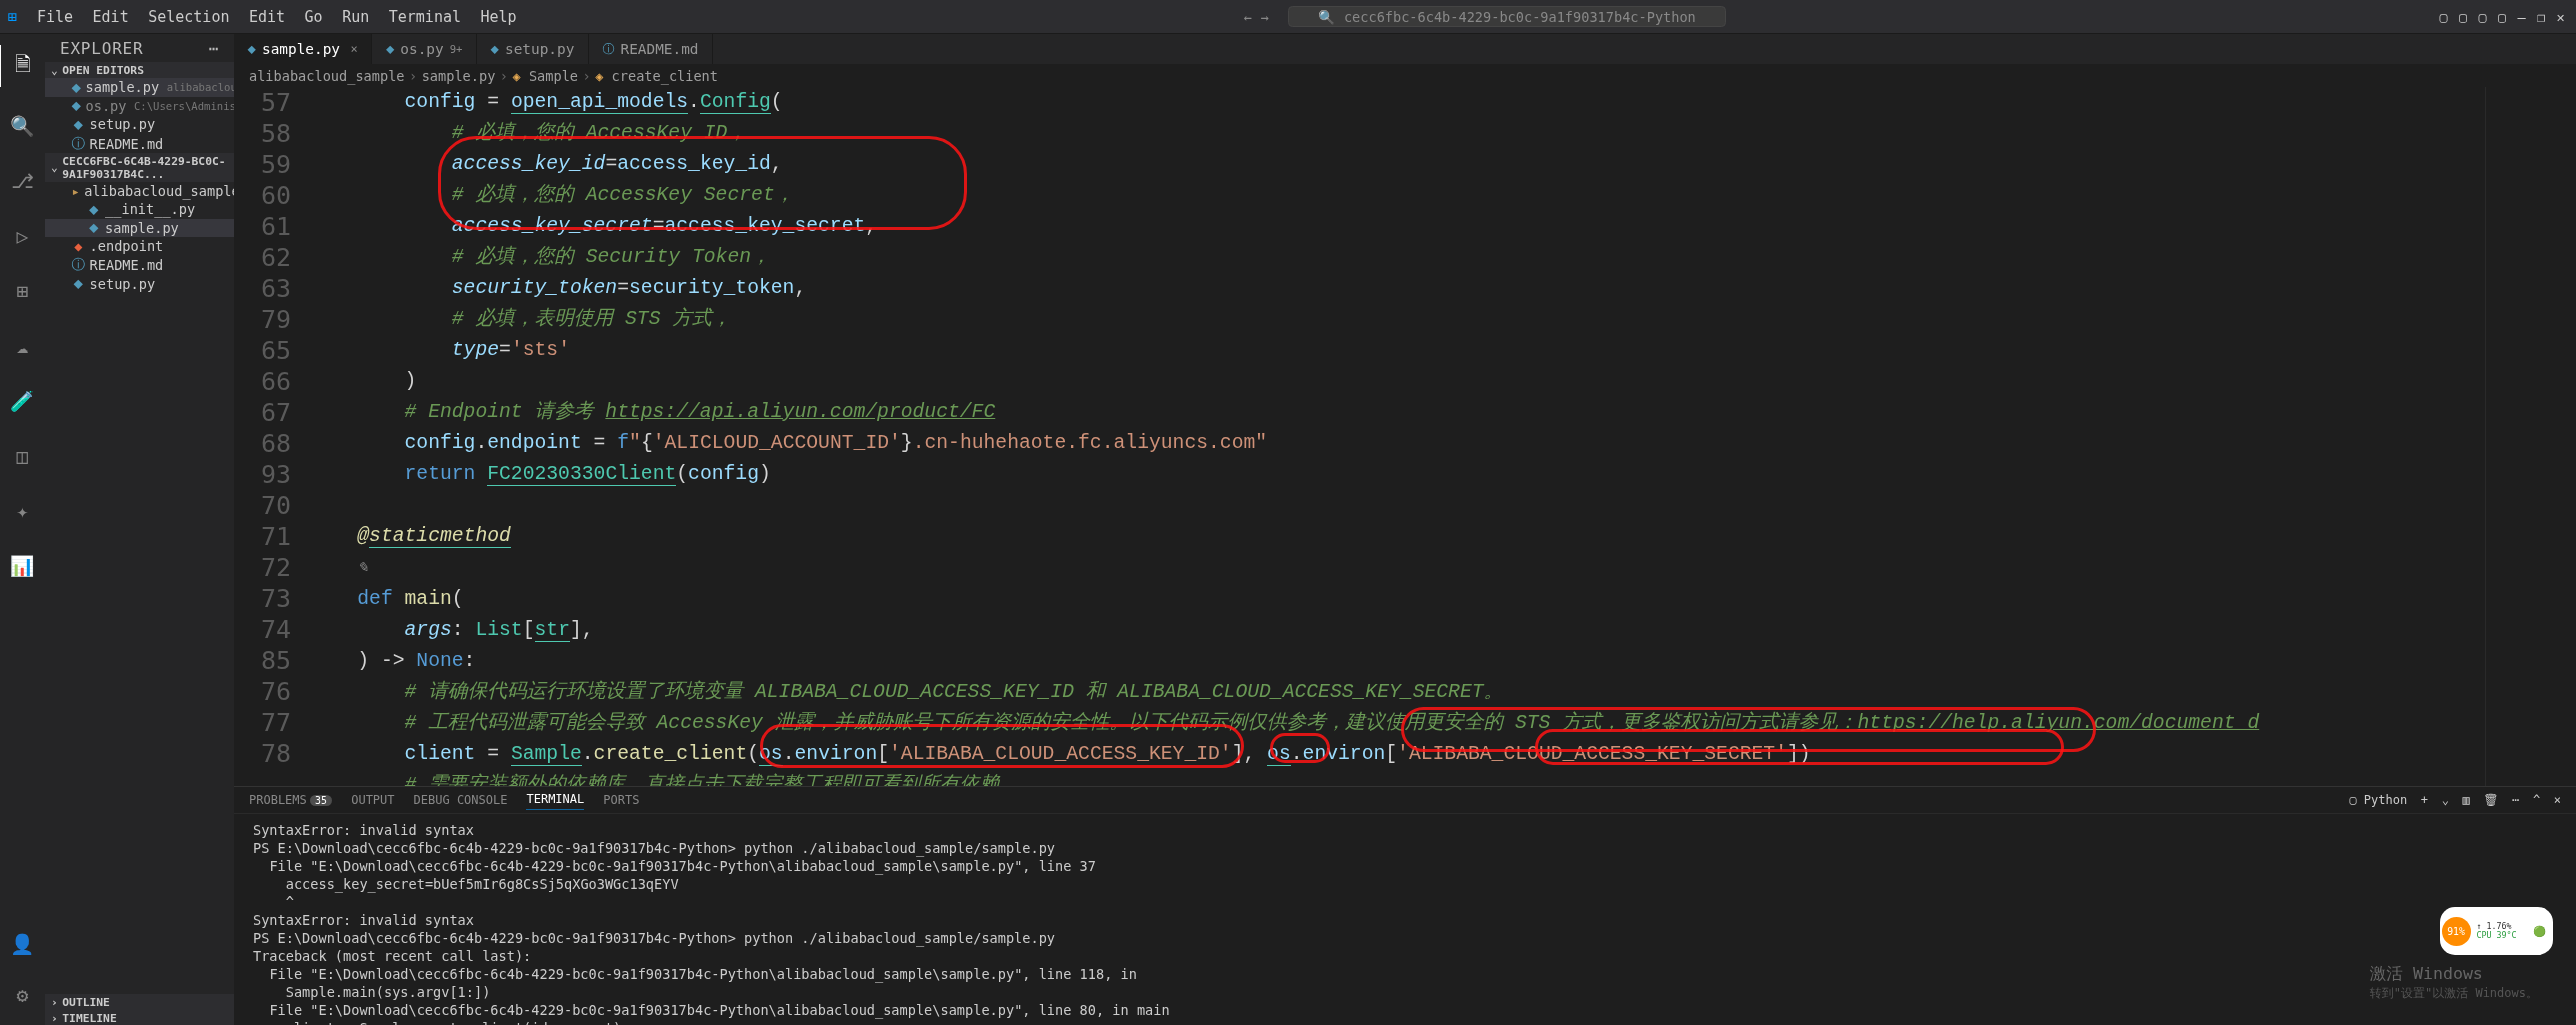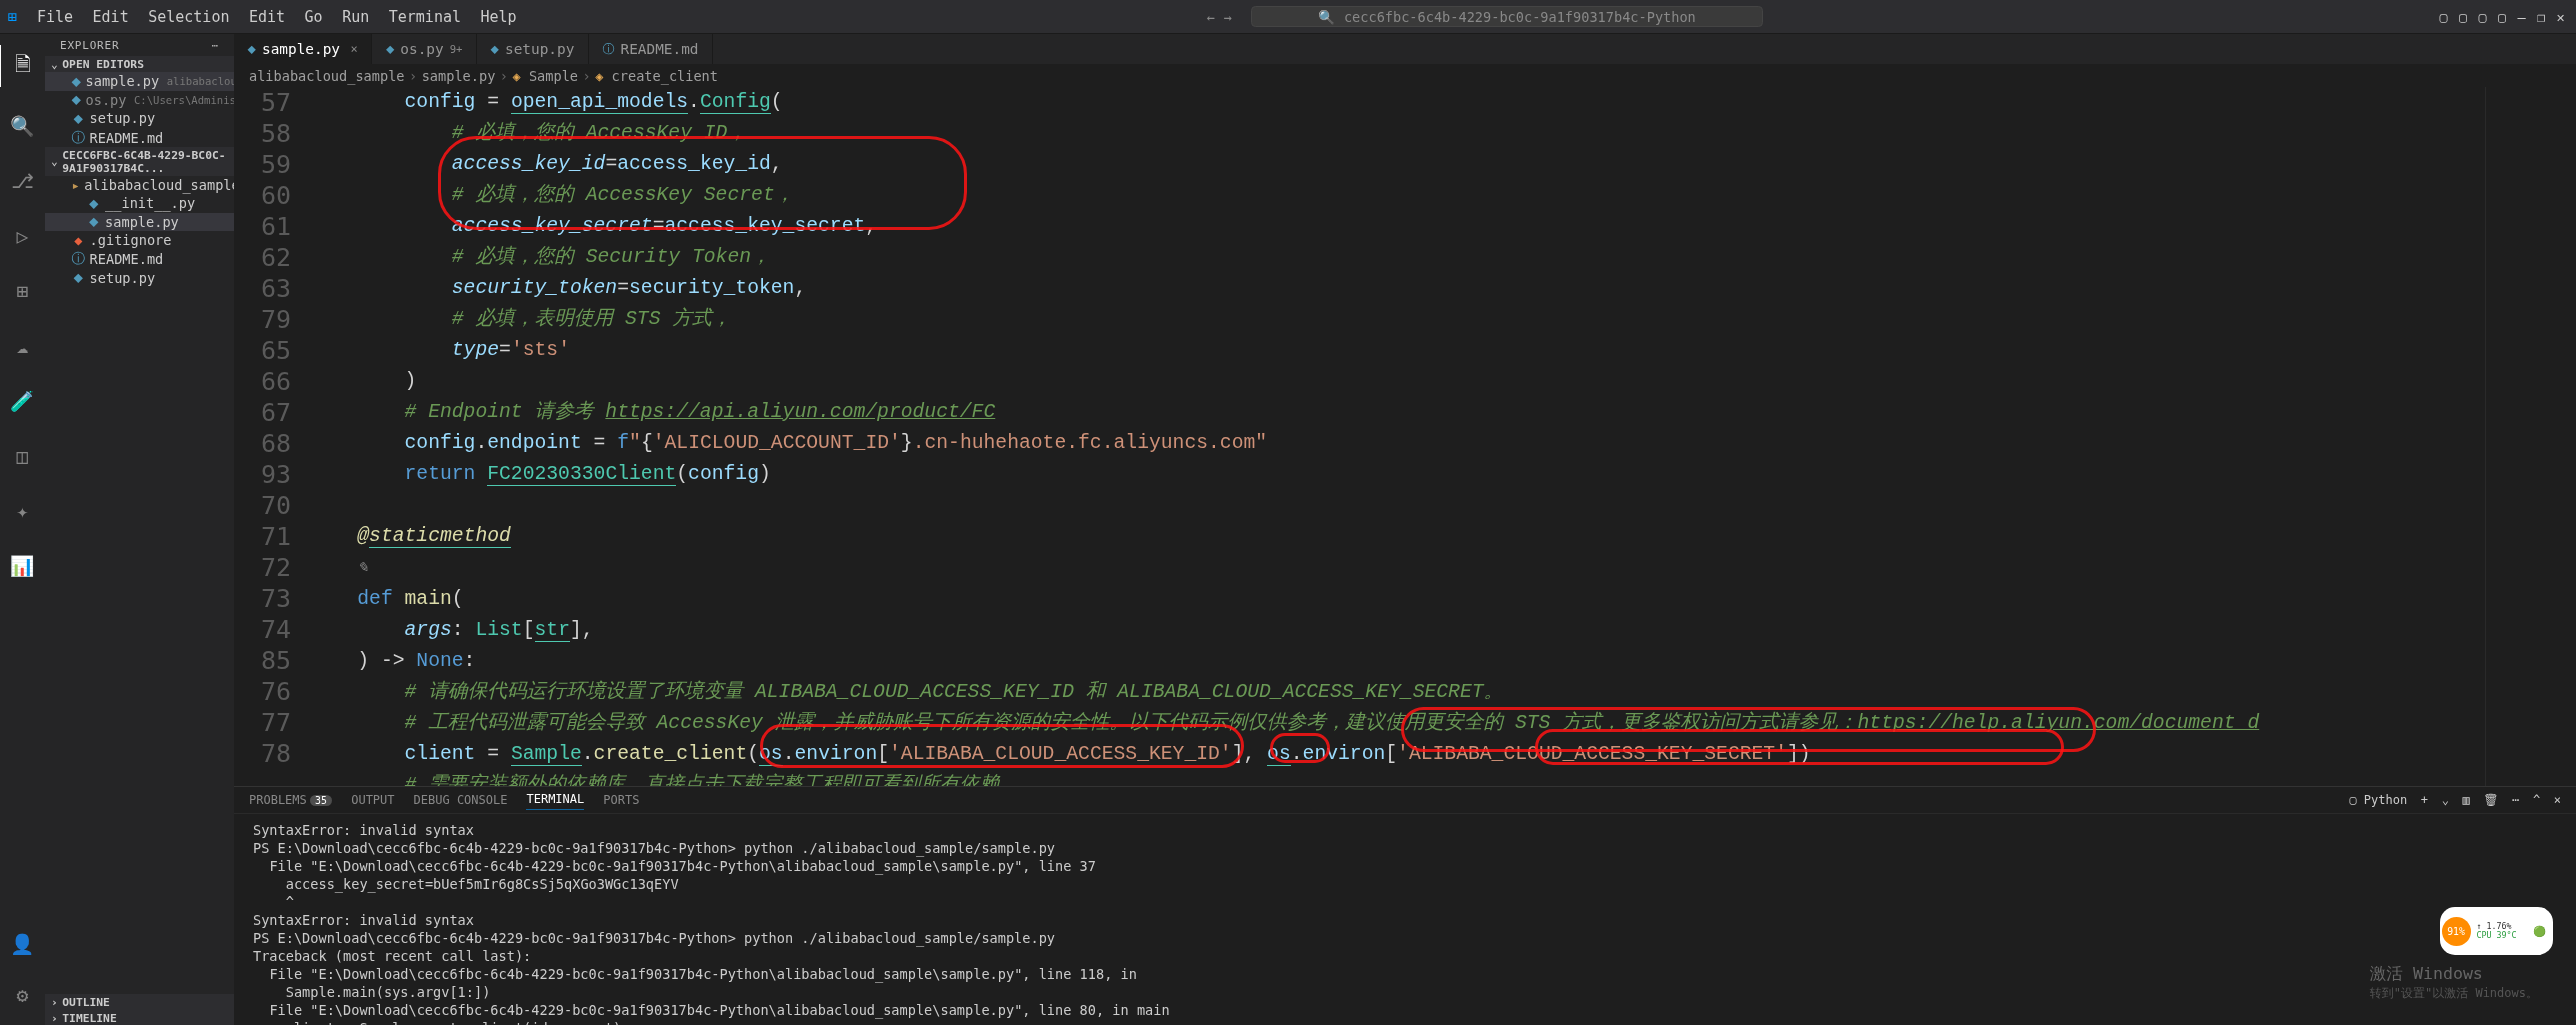--- a/index.html
+++ b/index.html
@@ -2,32 +2,32 @@
 <html style="font-size:12px"><head>
 <meta charset="utf-8">
 <style>
 * { box-sizing: border-box; margin: 0; padding: 0; }
 body { font-family: "Segoe UI", Consolas, monospace; background: #1e1e1e; color: #ccc; overflow: hidden; width: 2576px; height: 1026px; font-size: 16.6px; }
 .titlebar { height: 34px; background: #2d2d30; display: flex; align-items: center; border-bottom: 0.8px solid #1a1a1a; }
 .titlebar .menu { display: flex; gap: 1.5px; margin-left: 11.3px; }
 .titlebar .menu span { padding: 3px 9px; font-size: 15px; color: #ccc; cursor: pointer; }
 .titlebar .center { flex: 1; display: flex; justify-content: center; align-items: center; gap: 15px; }
 .titlebar .arrows span { color: #888; margin: 0 4.5px; font-size: 13.6px; }
-.titlebar .search { background: #3a3a3a; border-radius: 4.5px; padding: 1.5px 13.6px; width: 512px; text-align: center; font-size: 13.6px; color: #888; border: 0.8px solid #444; }
+.titlebar .search { background: #3a3a3a; border-radius: 4.5px; padding: 1.5px 13.6px; width: 438px; text-align: center; font-size: 13.6px; color: #888; border: 0.8px solid #444; }
 .titlebar .right-icons { display: flex; gap: 11.3px; margin-right: 11.3px; }
 .titlebar .right-icons span { color: #ccc; font-size: 13.6px; }
 
 .layout { display: flex; height: calc(100% - 34px); }
 .activitybar { width: 45px; background: #252526; display: flex; flex-direction: column; align-items: center; padding-top: 11.3px; gap: 23px; }
 .activitybar .icon { color: #858585; font-size: 19.7px; width: 100%; text-align: center; padding: 4.5px 0; }
 .activitybar .icon.active { border-left: 1.5px solid #fff; color: #fff; }
 .activitybar .bottom { margin-top: auto; margin-bottom: 15px; display: flex; flex-direction: column; gap: 19px; width: 100%; align-items: center; }
 
 .sidebar { width: 189px; background: #252526; display: flex; flex-direction: column; font-size: 13.6px; }
-.sidebar .title { padding: 4.5px 15px; font-size: 11px; color: #bbb; letter-spacing: 0.8px; display: flex; justify-content: space-between; }
+.sidebar .title { padding: 4.5px 15px; font-size: 16px; color: #bbb; letter-spacing: 0.8px; display: flex; justify-content: space-between; }
 .sidebar .section-head { padding: 1.5px 6px; font-size: 11.3px; font-weight: bold; color: #ccc; background: #2d2d30; display: flex; align-items: center; gap: 4.5px; }
 .sidebar .tree { padding-left: 0; }
 .sidebar .item { display: flex; align-items: center; gap: 4.5px; padding: 0.8px 6px 0.8px 26.5px; font-size: 13.6px; color: #ccc; }
 .sidebar .item .fileicon { width: 13.6px; text-align: center; }
 .sidebar .item.active { background: #37373d; }
 .sidebar .item.dim { color: #888; }
 .sidebar .mod { color: #d3a04a; margin-left: auto; font-size: 10.6px; }
 .sidebar .bottom-sections { margin-top: auto; }
 
 .maincol { flex: 1; display: flex; flex-direction: column; background: #1e1e1e; }
@@ -169,21 +169,21 @@
         <div class="item " style="padding-left:42px">
      <span class="fileicon"><span style="color:#519aba">⬥</span></span>
      <span>__init__.py</span>
    </div>
         <div class="item active" style="padding-left:42px">
      <span class="fileicon"><span style="color:#519aba">⬥</span></span>
      <span>sample.py</span>
    </div>
         <div class="item " style="padding-left:26.5px">
      <span class="fileicon"><span style="color:#e8613e">◆</span></span>
-     <span>.gitignore</span>
+     <span>.endpoint</span>
    </div>
         <div class="item " style="padding-left:26.5px">
      <span class="fileicon"><span style="color:#519aba">ⓘ</span></span>
      <span>README.md</span>
    </div>
         <div class="item " style="padding-left:26.5px">
      <span class="fileicon"><span style="color:#519aba">⬥</span></span>
      <span>setup.py</span>
    </div>
       </div>

